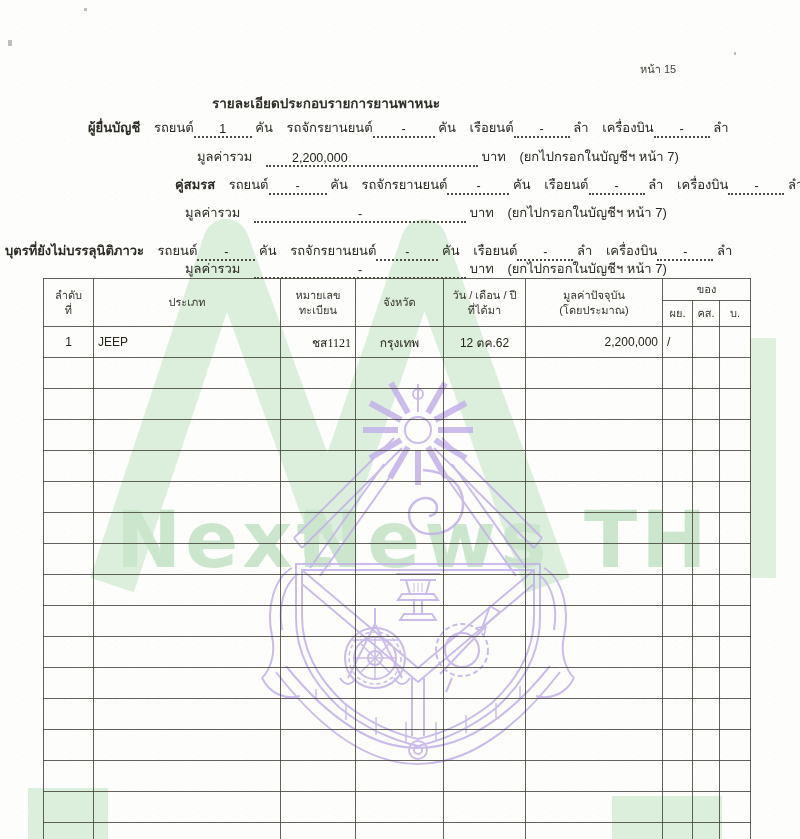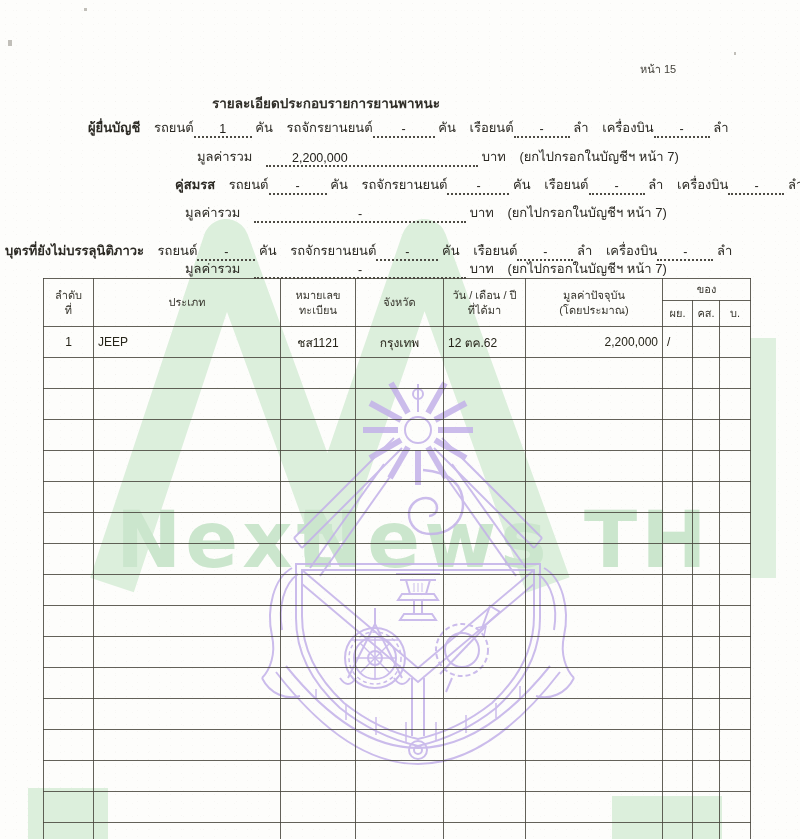--- a/index.html
+++ b/index.html
@@ -52,23 +52,23 @@
   }
   table.vt th {
     font-size:11px; font-weight:400; color:#38362e; line-height:1.3;
     text-align:center; vertical-align:middle; padding:1px 2px;
   }
   table.vt td { height:31px; font-size:12px; color:#262419; padding:0 4px; }
   tr.hdr1 th { height:22px; }
   tr.hdr2 th { height:26px;margin-left:34px; }
   td.c-seq { text-align:center; }
   td.c-type { text-align:left; padding-left:9px; }
-  td.c-reg { text-align:center; padding-left:7px; }
+  td.c-reg { text-align:right; padding-left:7px;font-family:Liberation Serif, serif; }
   td.c-prov { text-align:center; }
-  td.c-date { }
+  td.c-date { text-align:center; }
   td.c-val { text-align:right; padding-right:16px; }
   td.c-own { text-align:left; padding-left:7px; }
 </style>
 </head>
 <body>
 
 <div class="page">
 
   <svg class="wm-green" width="800" height="839" viewBox="0 0 800 839">
     <polyline points="112,585 226,242 328,522 424,242 548,585" fill="none" stroke="#dcefdc" stroke-width="46" stroke-linejoin="round" stroke-linecap="butt"></polyline>

